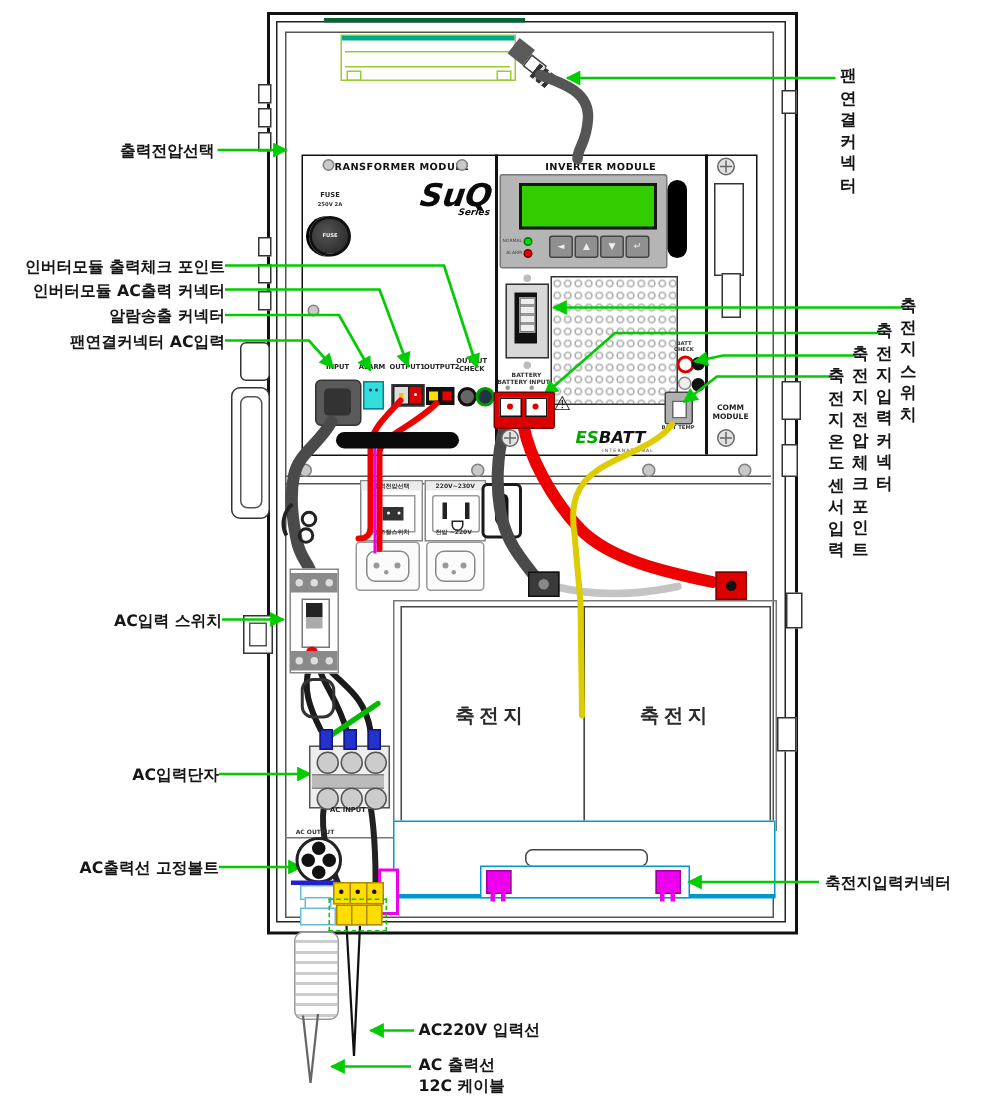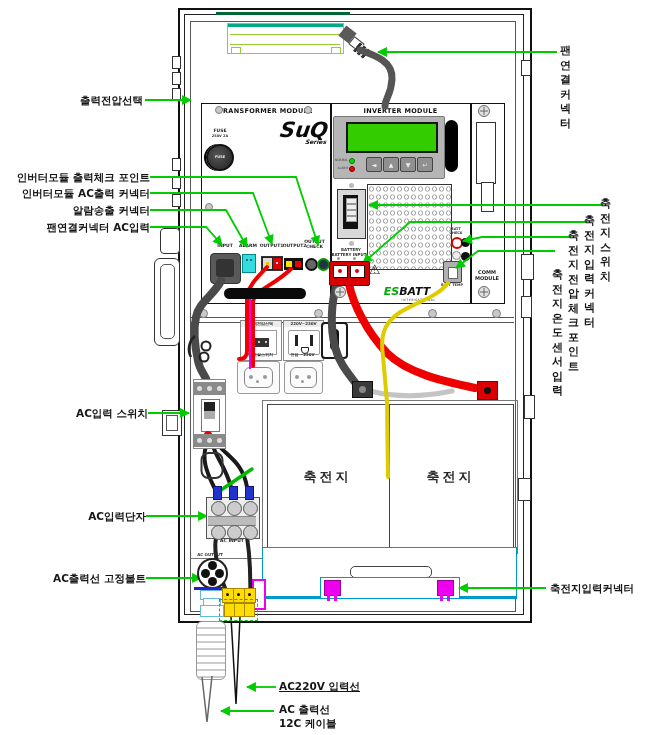--- a/index.html
+++ b/index.html
@@ -364,20 +364,20 @@
   <div class="lbl rlbl" style="right:509px;top:204px;">알람송출 커넥터</div>
   <div class="lbl rlbl" style="right:509px;top:221px;">팬연결커넥터 AC입력</div>
   <div class="lbl rlbl" style="right:511px;top:407px;">AC입력 스위치</div>
   <div class="lbl rlbl" style="right:513px;top:510px;">AC입력단자</div>
   <div class="lbl rlbl" style="right:513px;top:572px;">AC출력선 고정볼트</div>
 
   <div class="vlbl" style="left:560px;top:44px;">팬연결커넥터</div>
   <div class="vlbl" style="left:600px;top:197px;">축전지스위치</div>
   <div class="vlbl" style="left:584px;top:214px;">축전지입력커넥터</div>
   <div class="vlbl" style="left:568px;top:229px;">축전지전압체크포인트</div>
-  <div class="vlbl" style="left:552px;top:244px;margin-top:24px;">축전지온도센서입력</div>
+  <div class="vlbl" style="left:552px;top:244px;">축전지온도센서입력</div>
 
   <div class="lbl" style="left:550px;top:582px;">축전지입력커넥터</div>
-  <div class="lbl" style="left:279px;top:680px;text-decoration:underline;">AC220V 입력선</div>
+  <div class="lbl" style="left:279px;top:680px;">AC220V 입력선</div>
   <div class="lbl" style="left:279px;top:703px;">AC 출력선</div>
   <div class="lbl" style="left:279px;top:717px;">12C 케이블</div>
 
 </div>
 
 </body></html>

